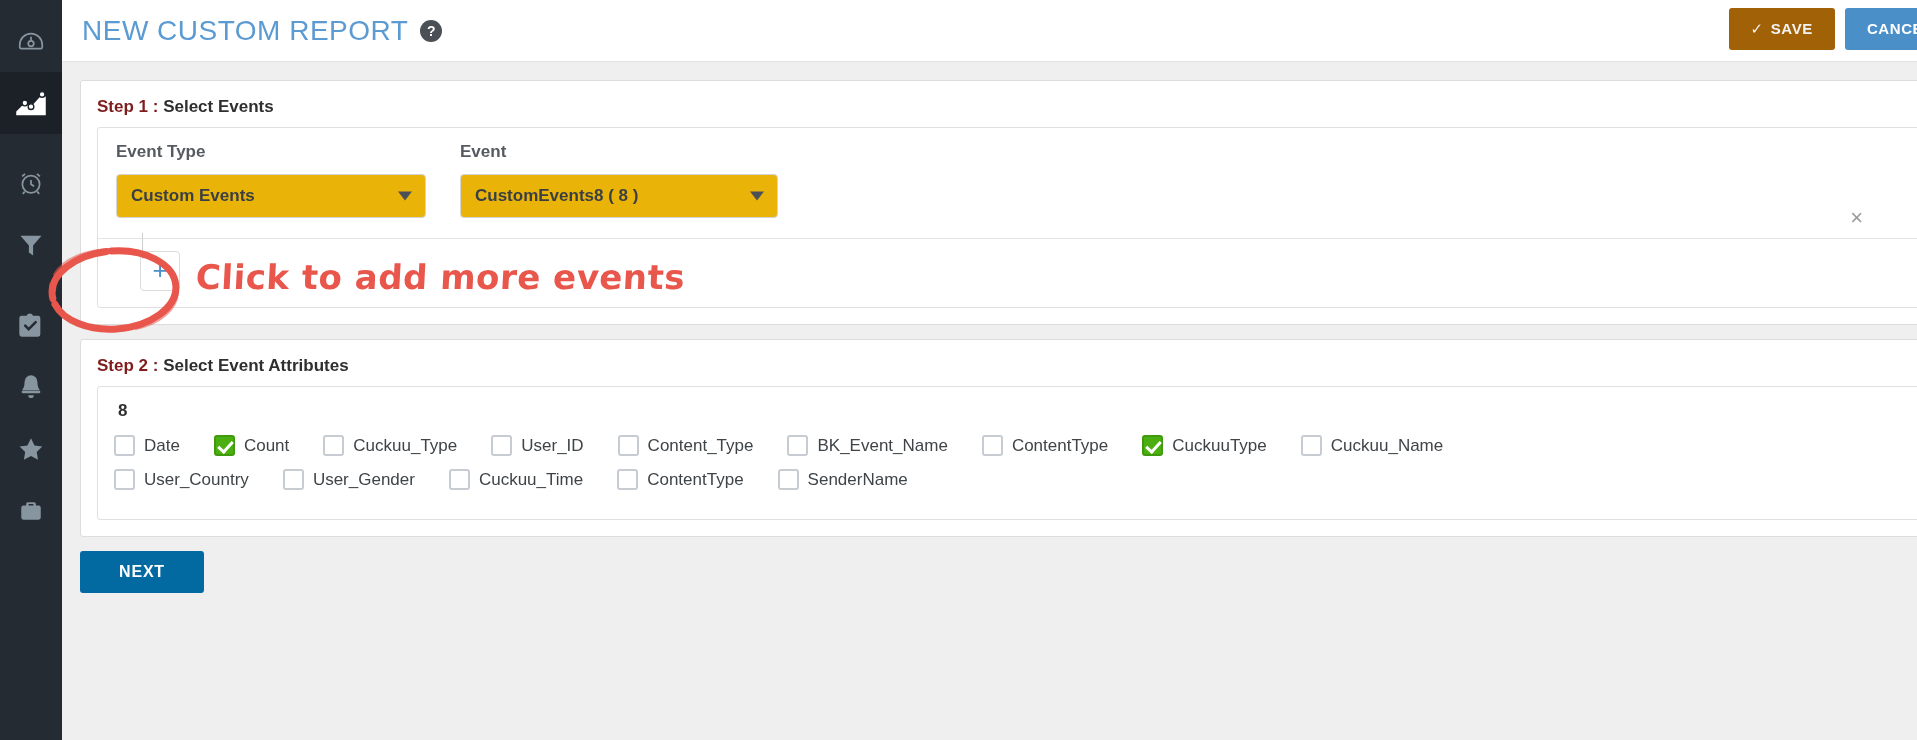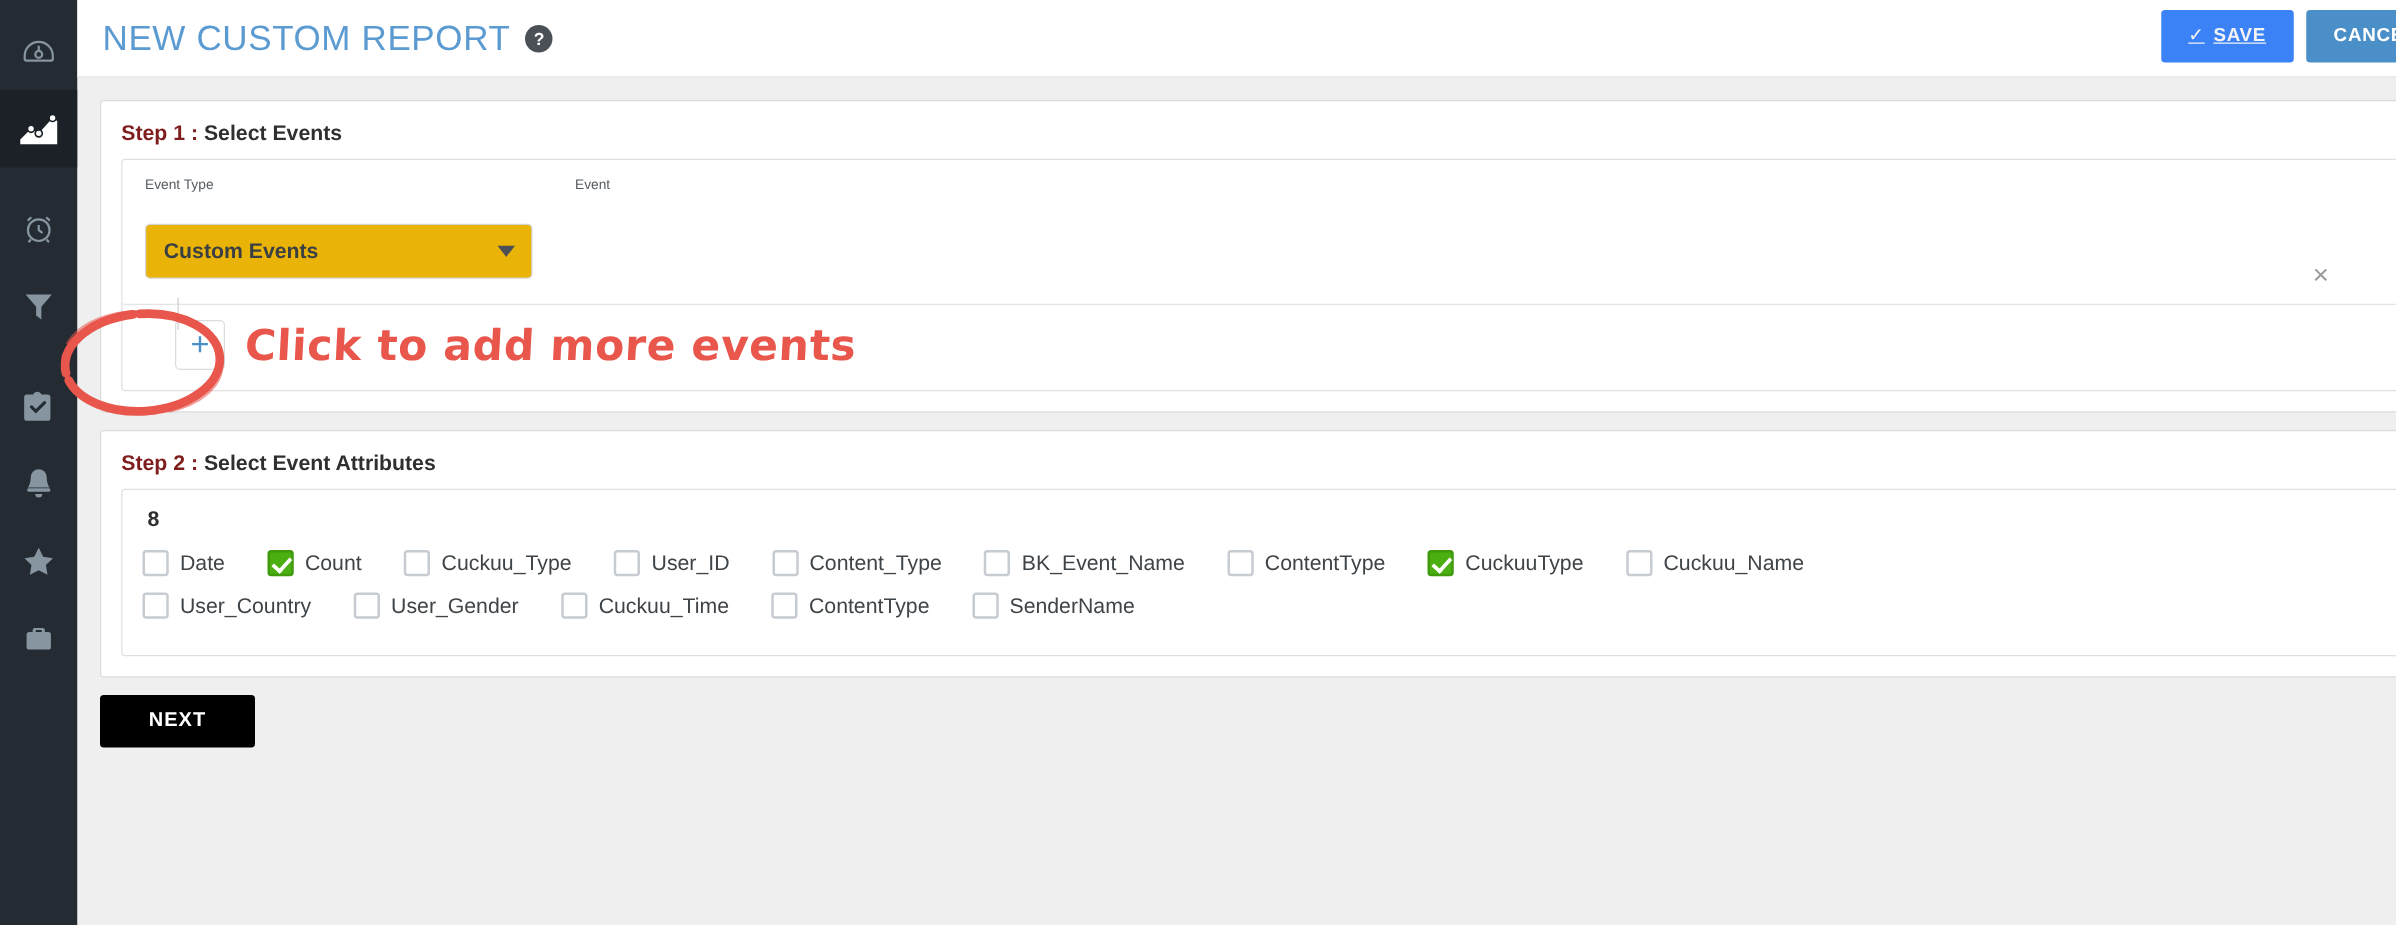--- a/index.html
+++ b/index.html
@@ -103,23 +103,22 @@
     font-weight: bold;
     letter-spacing: 0.6px;
     padding: 0 22px;
     height: 42px;
     line-height: 42px;
     cursor: pointer;
     white-space: nowrap;
     font-family: "Liberation Sans", sans-serif;
   }
   .btn-save {
-    background: #3b82f6;
+    background: #a16207;
     color: #f3f3f3;
-    text-decoration: underline;
   }
   .btn-save .check { margin-right: 7px; font-weight: normal; }
   .btn-cancel {
     background: #4a8fc8;
     color: #ffffff;
   }
 
   
   .content {
     flex: 1 1 auto;
@@ -156,24 +155,24 @@
     position: relative;
     background: #fff;
   }
   .panel-event {
     padding: 14px 18px 20px 18px;
   }
 
   .field-row { display: flex; align-items: flex-start; gap: 34px; }
   .field { display: flex; flex-direction: column; }
   .field-label {
-    font-size: 11px;
+    font-size: 17px;
     color: #555b61;
-    margin-bottom: 25px;
-    font-weight: normal;
+    margin-bottom: 12px;
+    font-weight: bold;
   }
   .select {
     position: relative;
     width: 310px;
     height: 44px;
     border: 1px solid #d5d5d5;
     border-radius: 4px;
     background: #eab308;
     display: flex;
     align-items: center;
@@ -283,21 +282,21 @@
     transform: rotate(42deg);
   }
   .attr-label {
     font-size: 17px;
     color: #3f4448;
   }
 
   
   .next-wrap { padding: 0 0 0 0; }
   .btn-next {
-    background: #000000;
+    background: #0369a1;
     color: #ffffff;
     border: none;
     border-radius: 3px;
     font-size: 16px;
     font-weight: bold;
     letter-spacing: 0.8px;
     width: 124px;
     height: 42px;
     cursor: pointer;
     font-family: "Liberation Sans", sans-serif;
@@ -443,20 +442,24 @@
             <div class="field-row">
               <div class="field">
                 <span class="field-label">Event Type</span>
                 <div class="select">
                   <span>Custom Events</span>
                   <span class="caret"></span>
                 </div>
               </div>
               <div class="field">
                 <span class="field-label">Event</span>
+                <div class="select narrow">
+                  <span>CustomEvents8 ( 8 )</span>
+                  <span class="caret"></span>
+                </div>
               </div>
             </div>
             <span class="row-close">×</span>
           </div>
 
           <div class="add-strip">
             <span class="add-connector"></span>
             <div class="add-btn">+</div>
           </div>
         </div>

